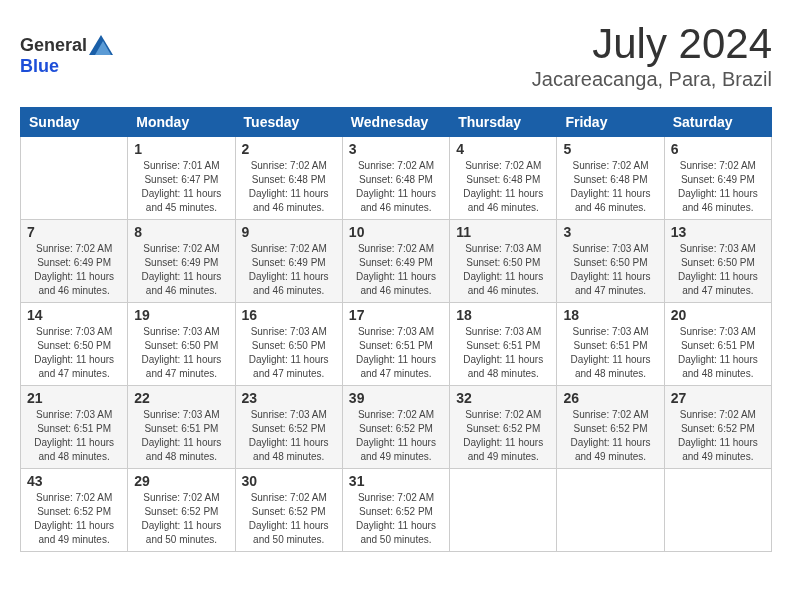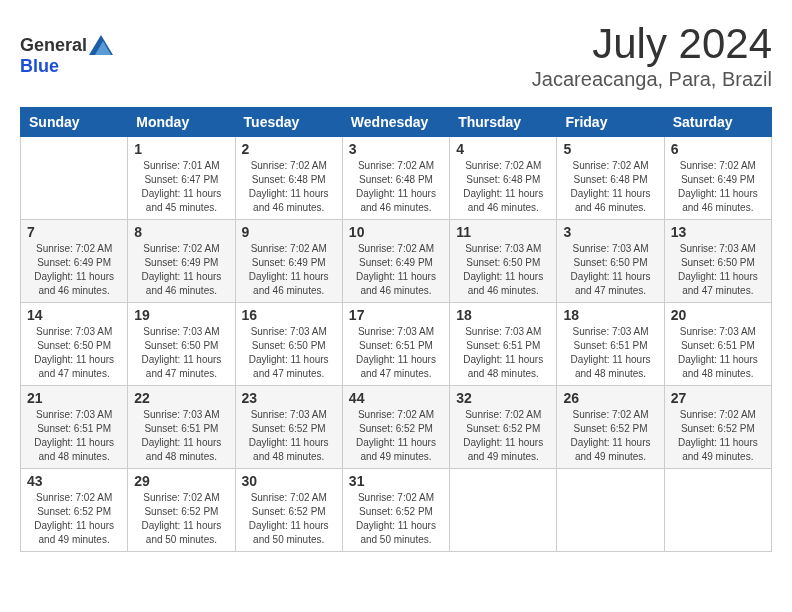--- a/index.html
+++ b/index.html
@@ -294,21 +294,21 @@
 and 48 minutes.</div>
         </td>
         <td>
           <span class="day-number">23</span>
           <div class="day-info" style="white-space: pre-line;">Sunrise: 7:03 AM
 Sunset: 6:52 PM
 Daylight: 11 hours
 and 48 minutes.</div>
         </td>
         <td>
-          <span class="day-number">44</span>
+          <span class="day-number">39</span>
           <div class="day-info" style="white-space: pre-line;">Sunrise: 7:02 AM
 Sunset: 6:52 PM
 Daylight: 11 hours
 and 49 minutes.</div>
         </td>
         <td>
           <span class="day-number">32</span>
           <div class="day-info" style="white-space: pre-line;">Sunrise: 7:02 AM
 Sunset: 6:52 PM
 Daylight: 11 hours

